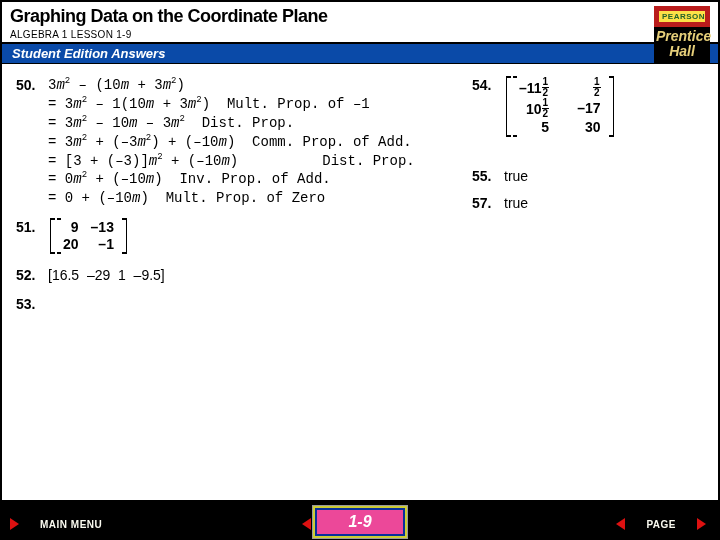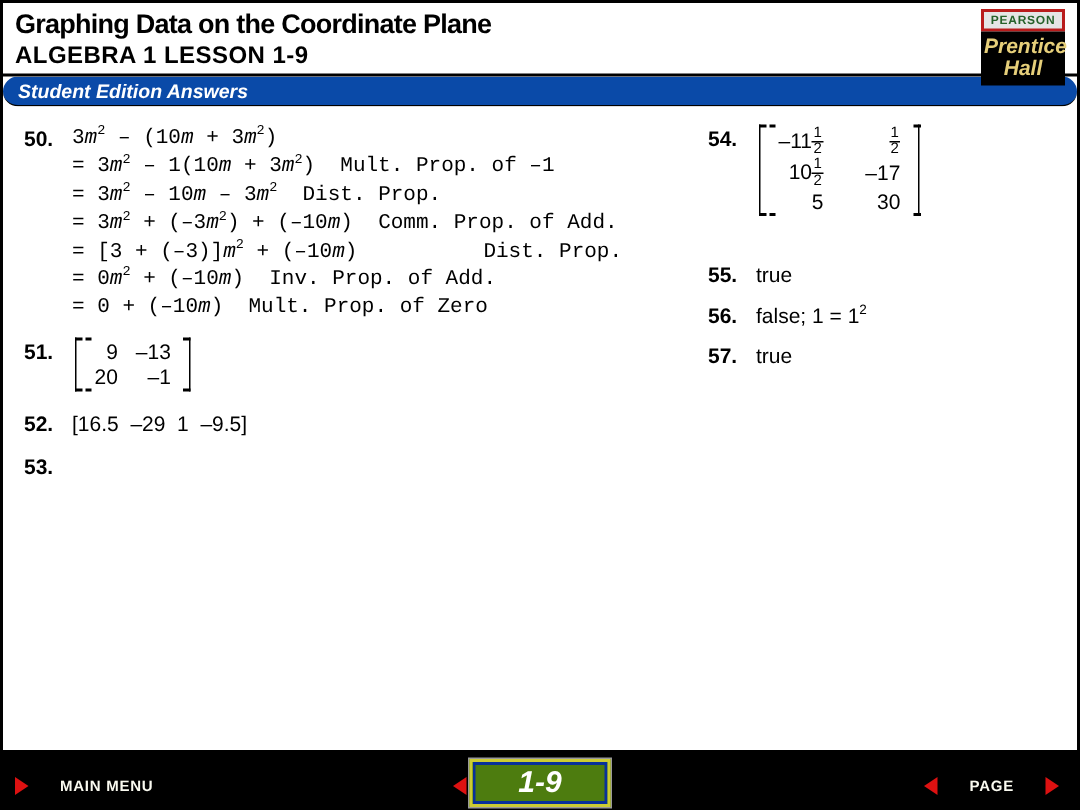--- a/index.html
+++ b/index.html
@@ -26,35 +26,35 @@
     padding: 4px 8px 2px 8px;
     position: relative;
   }
   .title {
     font-family: Arial Black, Arial, sans-serif;
     font-weight: 900;
     font-size: 18px;
     letter-spacing: -0.5px;
   }
   .subtitle {
-    font-size: 16px;
-    font-weight: bold;
+    font-size: 10px;
+    font-weight: normal;
     margin-top: 2px;
     letter-spacing: 0.3px;
   }
   .logo {
     position: absolute;
     right: 8px;
     top: 4px;
     width: 56px;
     text-align: center;
   }
   .pearson {
-    background: #e5e5e5;
-    border: 2px solid #b91c1c;
+    background: #fde047;
+    border: 5px solid #b91c1c;
     color: #26622a;
     font-size: 8px;
     font-weight: bold;
     padding: 1px 3px;
     letter-spacing: 0.5px;
   }
   .phall {
     background: #000000;
     color: #e6cf7a;
     font-size: 14px;
@@ -64,21 +64,20 @@
     line-height: 1.1;
   }
   .sea-bar {
     background: linear-gradient(#0a4aa8,#0a4aa8);
     color: #fff;
     font-style: italic;
     font-weight: bold;
     font-size: 13px;
     padding: 2px 10px;
     border-bottom: 1px solid #000;
-    border-radius: 10px;
   }
   .content {
     position: relative;
     padding: 12px 14px;
     font-family: Arial, Helvetica, sans-serif;
     font-size: 14px;
     line-height: 1.35;
   }
   .col-left {
     position: absolute;
@@ -100,43 +99,43 @@
 
   
   .mat { display:inline-block; vertical-align:middle; border-left:1.5px solid #000; border-right:1.5px solid #000; padding:1px 6px 1px 6px; position:relative; margin-left:2px;}
   .mat:before,.mat:after{content:"";position:absolute;width:4px;height:1.5px;background:#000;}
   .mat:before{top:0;}
   .mat:after{bottom:0;}
   .mat .tl{position:absolute;left:-1.5px;top:0;width:5px;height:1.5px;background:#000;}
   .mat .bl{position:absolute;left:-1.5px;bottom:0;width:5px;height:1.5px;background:#000;}
   .mat .tr{position:absolute;right:-1.5px;top:0;width:5px;height:1.5px;background:#000;}
   .mat .br{position:absolute;right:-1.5px;bottom:0;width:5px;height:1.5px;background:#000;}
-  .mat table{border-collapse:collapse;}
+  .mat table{border-collapse:collapse;font-weight:bold;}
   .mat td{padding:0 6px; text-align:right; font-size:14px; line-height:1.2;}
 
   .frac {display:inline-block;vertical-align:-0.35em;text-align:center;font-size:10px;line-height:1;}
   .frac .n{display:block;border-bottom:1px solid #000;padding:0 1px;}
   .frac .d{display:block;padding:0 1px;}
 
   .bottombar {
     position:absolute;
     left:0;right:0;bottom:0;
     height:40px;
     background:#000;
     display:flex;
     align-items:center;
   }
   .tri{width:0;height:0;display:inline-block;}
   .tri.r{border-top:6px solid transparent;border-bottom:6px solid transparent;border-left:9px solid #d11;}
   .tri.l{border-top:6px solid transparent;border-bottom:6px solid transparent;border-right:9px solid #d11;}
   .lessonbox{
     position:absolute;left:50%;bottom:2px;transform:translateX(-50%);
-    width:90px;height:28px;border:2px solid #cc3; background:#4d7c0f;
+    width:90px;height:28px;border:2px solid #cc3; background:#ec4899;
     color:#fff; display:flex;align-items:center;justify-content:center;
-    font-weight:bold;font-size:20px;font-style:italic;
+    font-weight:bold;font-size:16px;font-style:italic;
     box-shadow:inset 0 0 0 2px #08309a, 0 0 0 1px #999;
   }
   .navcluster-right{position:absolute;right:14px;bottom:10px;display:flex;align-items:center;}
   .navcluster-mid{position:absolute;left:302px;bottom:10px;display:flex;align-items:center;}
   .navcluster-left{position:absolute;left:10px;bottom:10px;display:flex;align-items:center;}
   .label{color:#fafaf0;font-size:10px;font-weight:bold;letter-spacing:0.5px;margin:0 21px;}
 </style>
 </head>
 <body>
 
@@ -225,24 +224,20 @@
           </tbody>
             </table>
         </div>
       </div>
 
       <div class="qrow" style="margin-top:30px;">
         <div class="qnum">55.</div>
         <div>true</div>
       </div>
       <div class="qrow" style="margin-top:8px;">
-        <div class="qnum">56.</div>
-        <div>false; 1 = 1<sup>2</sup></div>
-      </div>
-      <div class="qrow" style="margin-top:8px;">
         <div class="qnum">57.</div>
         <div>true</div>
       </div>
     </div>
   </div>
 </div>
 
 <div class="bottombar">
   <div class="navcluster-left">
     <span class="tri r"></span>

